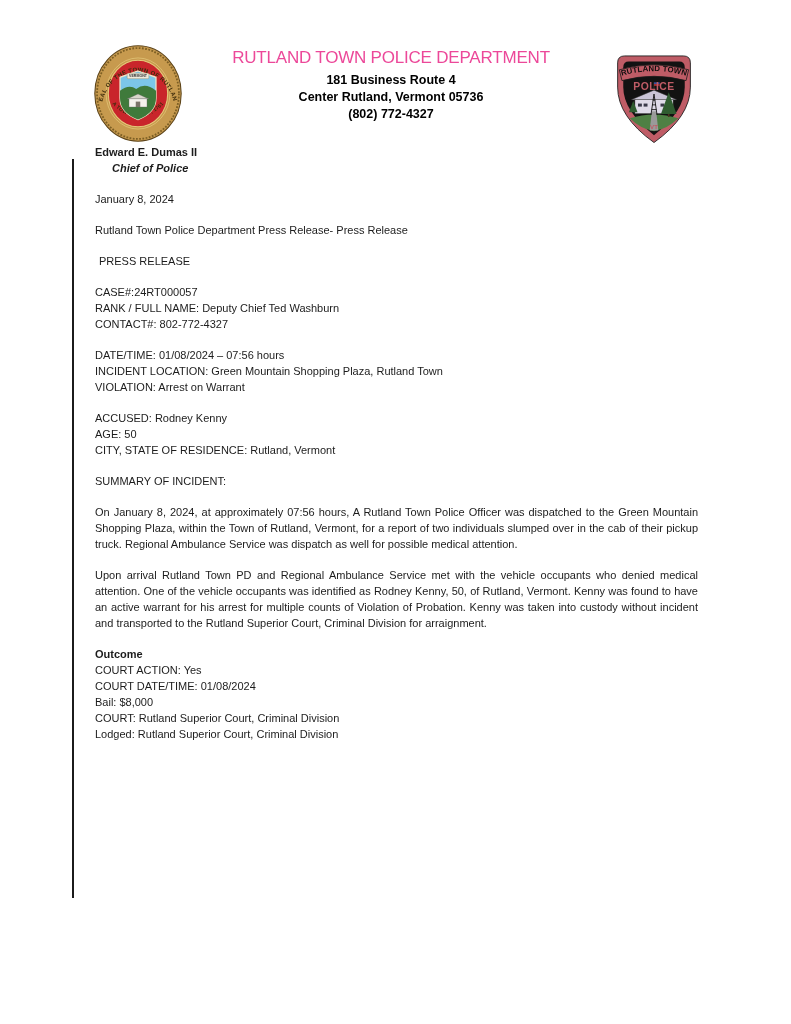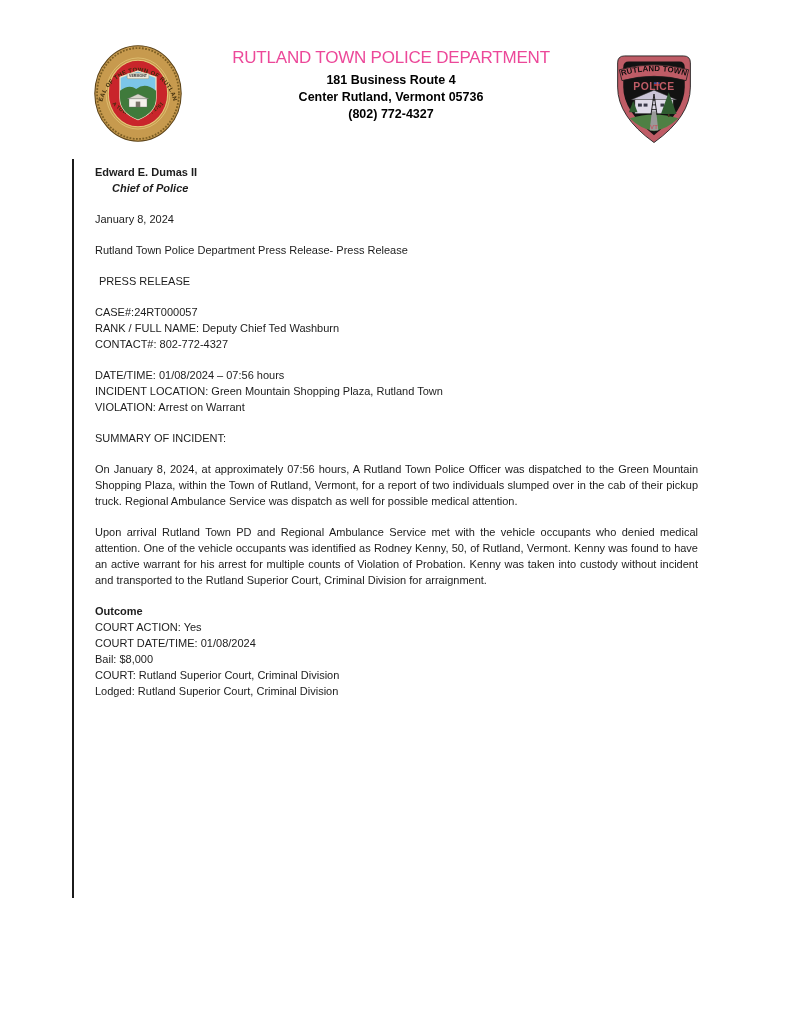--- a/index.html
+++ b/index.html
@@ -24,21 +24,21 @@
   }
   .head-sub    { font-size: 12.5px; font-weight: bold; color: #000; margin-top: 4px; line-height: 17px; }
   .head-sub div { line-height: 17px; text-align: center; }
   
   .vrule {
     position: absolute; left: 72px; top: 159px;
     width: 2px; height: 739px; background: #1b1b1b;
   }
   
   .content {
-    position: absolute; left: 95px; top: 164px; width: 603px;
+    position: absolute; left: 95px; top: 144px; width: 603px;
     font-size: 11px; line-height: 16px; color: #1c1c1c;
   }
   .blk { margin-bottom: 15px; }
   .line { display: block; line-height: 16px; }
   .b  { font-weight: bold; }
   .i  { font-style: italic; }
   .ind  { padding-left: 17px; }
   .ind4 { padding-left: 4px; }
   .just { text-align: justify; }
   svg text { font-family: "Liberation Sans", "DejaVu Sans", sans-serif; }
@@ -142,20 +142,25 @@
       <span class="line">RANK / FULL NAME: Deputy Chief Ted Washburn</span>
       <span class="line">CONTACT#: 802-772-4327</span>
     </div>
 
     <div class="blk">
       <span class="line">DATE/TIME: 01/08/2024 – 07:56 hours</span>
       <span class="line">INCIDENT LOCATION: Green Mountain Shopping Plaza, Rutland Town</span>
       <span class="line">VIOLATION: Arrest on Warrant</span>
     </div>
 
+    <div class="blk">
+      <span class="line">ACCUSED: Rodney Kenny</span>
+      <span class="line">AGE: 50</span>
+      <span class="line">CITY, STATE OF RESIDENCE: Rutland, Vermont</span>
+    </div>
 
     <div class="blk">
       <span class="line">SUMMARY OF INCIDENT:</span>
     </div>
 
     <p class="blk just">On January 8, 2024, at approximately 07:56 hours, A Rutland Town Police Officer was dispatched to the Green Mountain Shopping Plaza, within the Town of Rutland, Vermont, for a report of two individuals slumped over in the cab of their pickup truck. Regional Ambulance Service was dispatch as well for possible medical attention.</p>
 
     <p class="blk just">Upon arrival Rutland Town PD and Regional Ambulance Service met with the vehicle occupants who denied medical attention. One of the vehicle occupants was identified as Rodney Kenny, 50, of Rutland, Vermont. Kenny was found to have an active warrant for his arrest for multiple counts of Violation of Probation. Kenny was taken into custody without incident and transported to the Rutland Superior Court, Criminal Division for arraignment.</p>
 
     <div class="blk">

